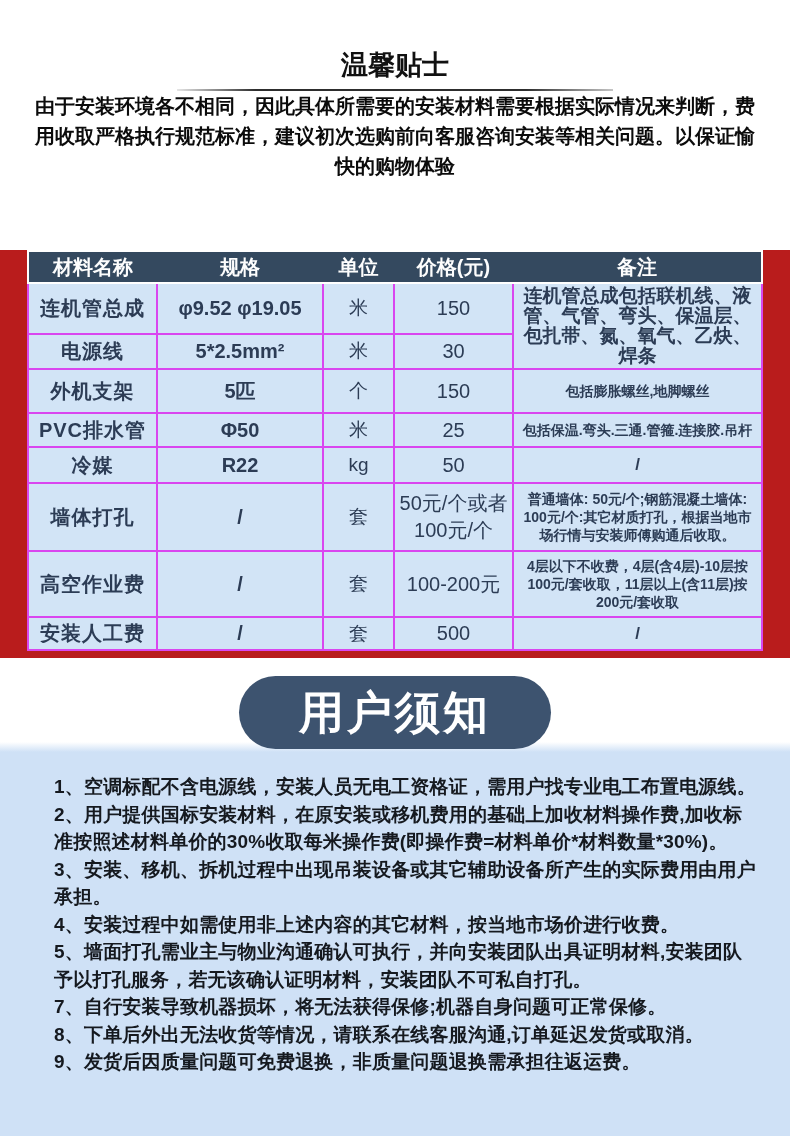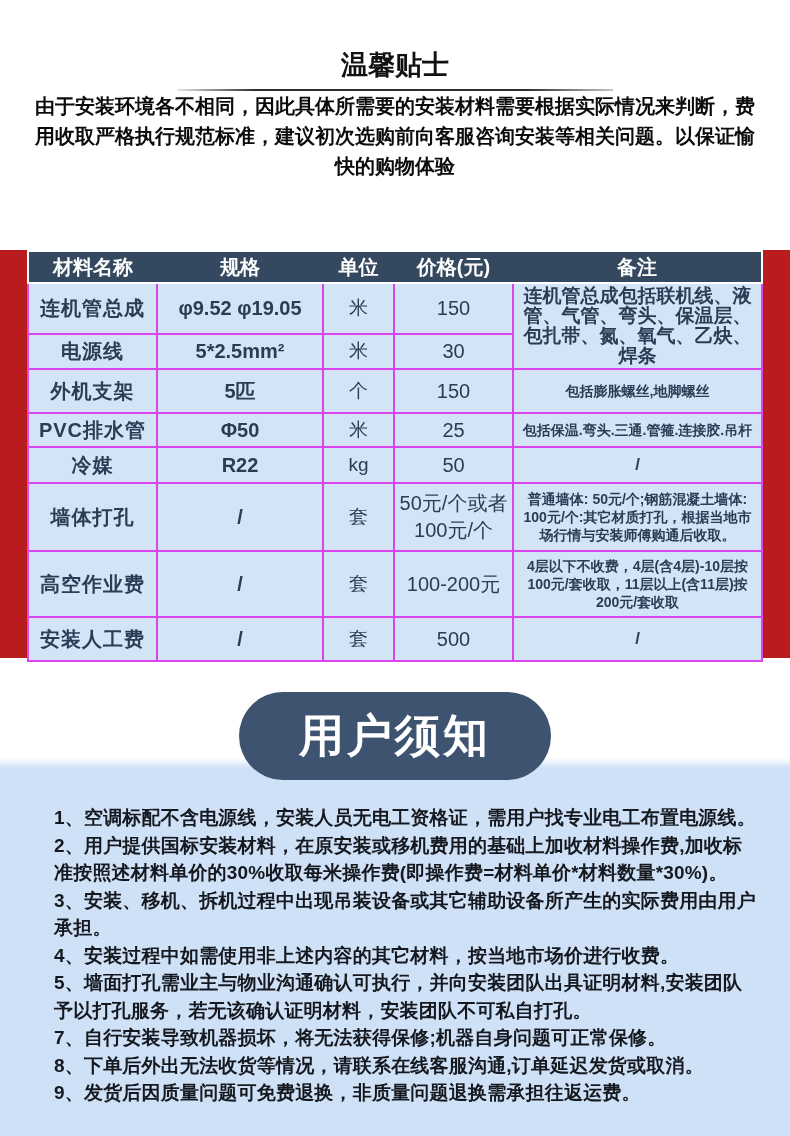--- a/index.html
+++ b/index.html
@@ -40,28 +40,28 @@
     border:2px solid #d946ef; background:#d2e4f6; color:#2c3c55;
     text-align:center; vertical-align:middle; padding:2px 4px;
   }
   td.c-name  { font-size:20px; font-weight:600; letter-spacing:1px; }
   td.c-spec  { font-size:20px; font-weight:700; }
   td.c-unit  { font-size:19px; font-weight:500; }
   td.c-price { font-size:20px; font-weight:500; }
   td.c-remark{ font-size:14px; font-weight:600; line-height:18px; padding:3px 6px; }
   tr.r1 td{height:48px} tr.r2 td{height:32px} tr.r3 td{height:44px}
   tr.r4 td{height:34px} tr.r5 td{height:36px} tr.r6 td{height:68px}
-  tr.r7 td{height:66px} tr.r8 td{height:44px}
+  tr.r7 td{height:66px} tr.r8 td{height:33px}
   
   .notice {
     height:476px;
     background:linear-gradient(180deg,#ffffff 0px,#ffffff 66px,#cfe1f6 76px,#cfe1f6 100%);
   }
   .pill {
-    width:312px; height:88px; margin:34px auto 0; border-radius:46px;
+    width:312px; height:73px; margin:18px auto 0; border-radius:46px;
     background:#3d536f; display:flex; align-items:center; justify-content:center;
   }
   .pill span { color:#fff; font-size:45px; font-weight:700; letter-spacing:3px; }
   .list { padding:24px 34px 0 34px;margin-left:20px; }
   .list p {
     font-size:19px; line-height:27.5px; font-weight:600; color:#15191f;
     text-align:left; letter-spacing:0.2px;
   }
 </style>
 </head>

